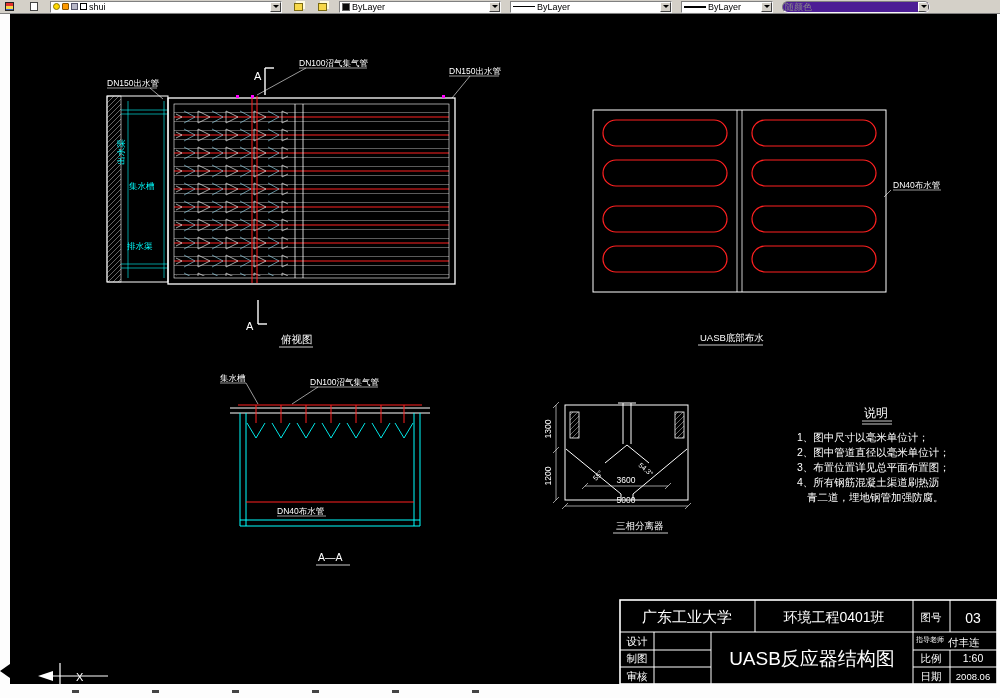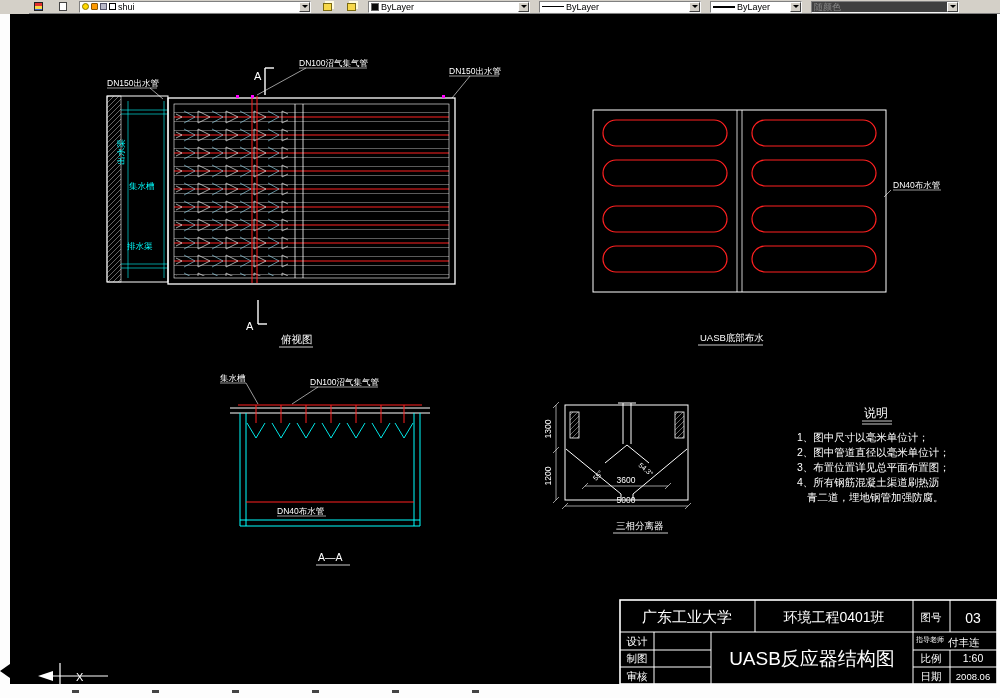--- a/index.html
+++ b/index.html
@@ -3,21 +3,21 @@
 <meta charset="utf-8">
 <style>
   * { box-sizing: border-box; margin: 0; padding: 0; }
   html,body { width:1000px; height:698px; overflow:hidden; background:#d4d0c8;
     font-family:"Liberation Sans","DejaVu Sans",sans-serif; }
   .app { position:relative; width:1000px; height:698px; }
 
   
   .toolbar { position:absolute; top:0; left:0; right:0; height:14px;
     background:#d4d0c8; display:flex; align-items:center; gap:9px; padding:0 2px;
-    border-bottom:1px solid #808080;margin-left:29px; }
+    border-bottom:1px solid #808080; }
   .tb-btn { width:15px; height:11px; background:#d4d0c8; border:1px solid #d4d0c8;
     display:flex; align-items:center; justify-content:center; }
   .ico-layers { width:9px; height:9px;
     background:linear-gradient(#e03030 0 3px,#f7d84a 3px 6px,#3a62d0 6px 9px);
     border:1px solid #222; }
   .ico-sheet { width:8px; height:9px; background:#fff; border:1px solid #444; }
   .ico-stack { width:9px; height:8px; background:#f7d84a; border:1px solid #7a6a10;
     box-shadow:2px -2px 0 #fffbe0; }
   .combo { height:12px; background:#fff; border:1px solid;
     border-color:#808080 #f8f8f8 #f8f8f8 #808080;
@@ -30,21 +30,21 @@
   .arrow-glyph { width:0; height:0; border-left:3px solid transparent;
     border-right:3px solid transparent; border-top:3px solid #000; }
   .mini { width:7px; height:7px; flex:0 0 auto; }
   .mini.bulb { background:#ffd800; border-radius:50%; border:1px solid #8a7500; }
   .mini.sun  { background:#ff9a00; border-radius:1px; border:1px solid #8a5400; }
   .mini.lock { background:#b9b9c9; border:1px solid #55556a; }
   .mini.swatch { background:#fff; border:1px solid #000; }
   .line-sample { width:22px; height:1px; background:#000; flex:0 0 auto; }
   .line-sample.thick { height:2px; }
   .swatch-color { width:8px; height:8px; background:#0a0a0a; border:1px solid #666; flex:0 0 auto; }
-  .combo.disabled { background:#404040; }
+  .combo.disabled { background:#4c1d95;border-radius:6px; }
   .combo.disabled .val { color:#8a8a8a; }
 
   
   .left-strip  { position:absolute; left:0; top:14px; width:10px; bottom:14px; background:#fdfdfd; }
   .right-strip { position:absolute; right:0; top:14px; width:3px; bottom:14px; background:#fdfdfd; }
   .bottom-strip{ position:absolute; left:0; right:0; bottom:0; height:14px; background:#fdfdfd; }
   .bottom-ticks{ position:absolute; left:72px; top:6px; width:450px; height:3px;
     background:repeating-linear-gradient(90deg,#444 0 7px,transparent 7px 80px); }
   .strip-arrow { position:absolute; left:0; bottom:6px; width:0; height:0;
     border-top:7px solid transparent; border-bottom:7px solid transparent;

